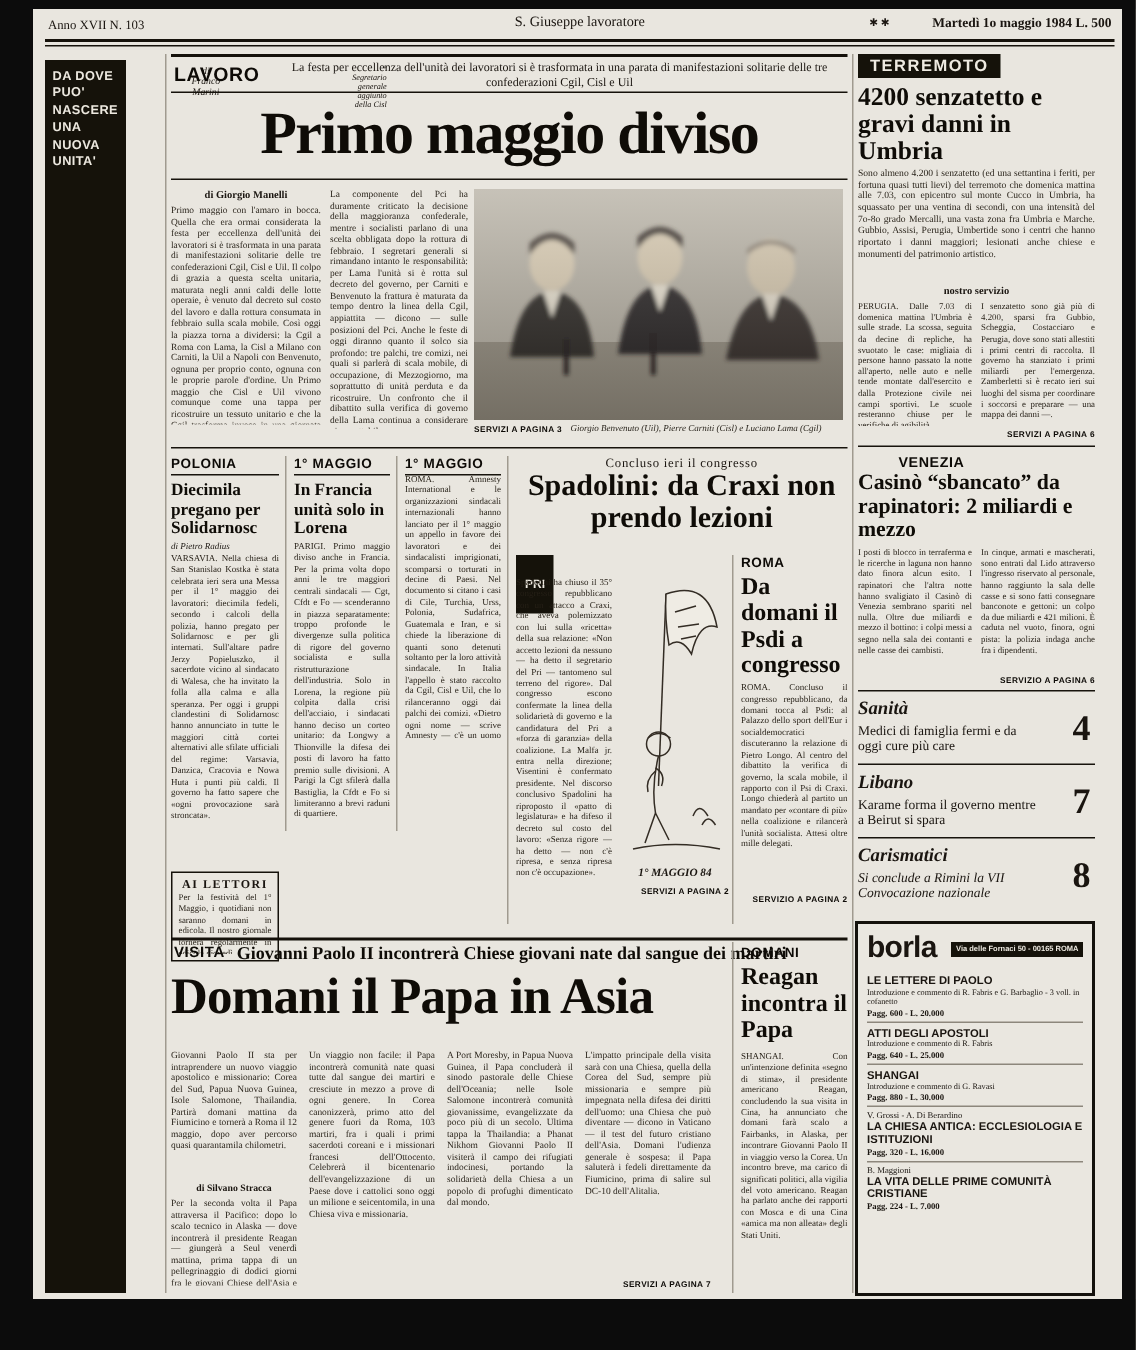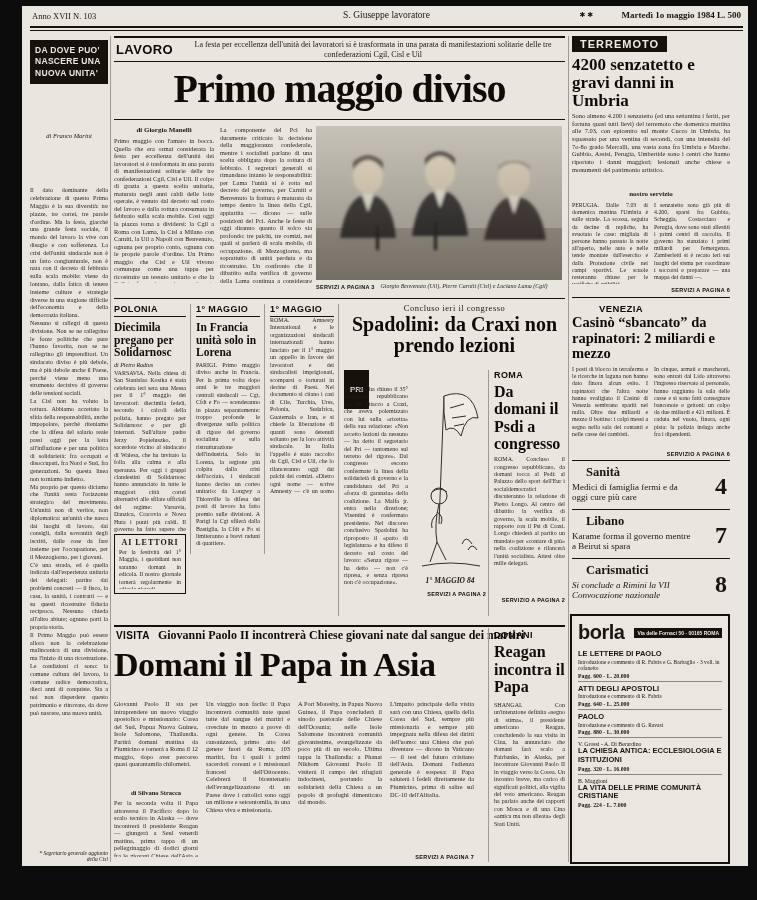--- a/index.html
+++ b/index.html
@@ -18,21 +18,21 @@
   .t59{font-size:5.9px;line-height:1.22;}
   .pre{white-space:pre-line;}
   .pref{font-family:"Liberation Sans",sans-serif;font-weight:bold;font-size:5.5px;letter-spacing:.3px;
         text-align:right;color:#0d0a06;}
   .kicker{font-size:8.5px;text-align:center;letter-spacing:.5px;}
   .ed-head{background:#15120a;color:#ece8df;font-family:"Liberation Sans",sans-serif;font-weight:bold;
            font-size:8.5px;line-height:1.35;padding:5px 5px;letter-spacing:.3px;}
   .mini-lab{display:block;font-size:9px;border-bottom:1px solid #17130c;padding-bottom:2px;}
   .mini-hl{font-size:11.5px;line-height:1.1;font-weight:bold;margin:4px 0 3px 0;color:#0f0c07;}
   .idx{border-top:1px solid #17130c;position:relative;padding-top:4px;height:44px;}
-  .idx-sec{font-weight:bold;font-size:12.5px;margin-left:14px;}
+  .idx-sec{font-style:italic;font-weight:bold;font-size:12.5px;}
   .idx-txt{font-size:9px;line-height:1.12;width:122px;margin-top:2px;}
   .idx-pg{position:absolute;right:3px;top:12px;font-size:24px;font-weight:bold;}
   .borla{border:2.5px solid #14110c;background:#eae7e0;padding:5px 6px;box-sizing:border-box;}
   .b-item{border-top:1px solid #8d877c;padding:3px 0 2px 0;}
   .b-auth{font-size:5.8px;}
   .b-title{font-family:"Liberation Sans",sans-serif;font-weight:bold;font-size:7.5px;line-height:1.15;}
   .b-sub{font-size:5.5px;line-height:1.2;}
   .b-price{font-size:5.8px;font-weight:bold;margin-top:1px;}
   .cap{font-style:italic;font-size:6px;color:#221d15;}
 </style>
@@ -44,21 +44,21 @@
 
   <div class="blk" style="left:30px;top:9px;width:713px;height:15px;">
     <span class="blk" style="left:2px;top:2px;font-size:8.5px;">Anno XVII N. 103</span>
     <span class="blk" style="left:50%;top:1px;transform:translateX(-50%);font-size:9.5px;">S. Giuseppe lavoratore</span>
     <span class="blk" style="right:150px;top:2px;font-size:7px;">✱ ✱</span>
     <span class="blk" style="right:2px;top:1px;font-size:9px;font-weight:bold;">Martedì 1o maggio 1984 L. 500</span>
   </div>
   <div class="hline" style="left:30px;top:26px;width:713px;height:1.6px;"></div>
   <div class="hline" style="left:30px;top:29.5px;width:713px;height:0.8px;"></div>
 
-  <div class="blk" style="left:30px;top:40px;width:78px;height:822px;display:flex;flex-direction:column;gap:44px;">
+  <div class="blk" style="left:30px;top:40px;width:78px;height:822px;display:flex;gap:44px;">
     <div class="ed-head">DA DOVE PUO' NASCERE UNA NUOVA UNITA'</div>
     <div style="font-style:italic;font-size:6.5px;text-align:center;margin:4px 0 4px 0;">di Franco Marini</div>
     <div class="body-t pre" style="flex:1;font-size:6.1px;line-height:1.28;">Il dato dominante della celebrazione di questo Primo Maggio è la sua diversità: tre piazze, tre cortei, tre parole d'ordine. Ma la festa, giacché una grande festa sociale, il mondo del lavoro la vive con disagio e con sofferenza. La crisi dell'unità sindacale non è un fatto congiunturale, non è nata con il decreto di febbraio sulla scala mobile: viene da lontano, dalla fatica di tenere insieme culture e strategie diverse in una stagione difficile dell'economia e della democrazia italiana.
 Nessuno si rallegri di questa divisione. Non se ne rallegrino le forze politiche che pure l'hanno favorita, non se ne rallegrino gli imprenditori. Un sindacato diviso è più debole, ma è più debole anche il Paese, perché viene meno uno strumento decisivo di governo delle tensioni sociali.
 La Cisl non ha voluto la rottura. Abbiamo accettato la sfida della responsabilità, anche impopolare, perché riteniamo che la difesa del salario reale passi oggi per la lotta all'inflazione e per una politica di solidarietà: fra occupati e disoccupati, fra Nord e Sud, fra generazioni. Su questa linea non torniamo indietro.
 Ma proprio per questo diciamo che l'unità resta l'orizzonte strategico del movimento. Un'unità non di vertice, non diplomatica: un'unità che nasca dai luoghi di lavoro, dai consigli, dalla sovranità degli iscritti, dalle cose da fare insieme per l'occupazione, per il Mezzogiorno, per i giovani.
 C'è una strada, ed è quella indicata dall'esperienza unitaria dei delegati: partire dai problemi concreti — il fisco, la casa, la sanità, i contratti — e su questi ricostruire fiducia reciproca. Nessuno chieda all'altro abiure; ognuno porti la propria storia.
 Il Primo Maggio può essere allora non la celebrazione malinconica di una divisione, ma l'inizio di una ricostruzione. Le condizioni ci sono: la comune cultura del lavoro, la comune radice democratica, dieci anni di conquiste. Sta a noi non disperdere questo patrimonio e ritrovare, da dove può nascere, una nuova unità.</div>
     <div style="font-style:italic;font-size:5.5px;text-align:right;margin-top:3px;">* Segretario generale aggiunto della Cisl</div>
   </div>
@@ -160,21 +160,21 @@
   </div>
   <div class="vline" style="left:488px;top:370px;height:246px;"></div>
 
   <div class="blk" style="left:494px;top:370px;width:71px;height:246px;">
     <span class="lab" style="font-size:9px;display:block;">ROMA</span>
     <div class="hl" style="font-size:16px;line-height:1.08;margin:3px 0 4px 0;">Da domani il Psdi a congresso</div>
     <div class="body-t t6" style="height:138px;">ROMA. Concluso il congresso repubblicano, da domani tocca al Psdi: al Palazzo dello sport dell'Eur i socialdemocratici discuteranno la relazione di Pietro Longo. Al centro del dibattito la verifica di governo, la scala mobile, il rapporto con il Psi di Craxi. Longo chiederà al partito un mandato per «contare di più» nella coalizione e rilancerà l'unità socialista. Attesi oltre mille delegati.</div>
     <div class="pref" style="margin-top:3px;">SERVIZIO A PAGINA 2</div>
   </div>
 
-  <div class="blk" style="left:114px;top:534px;width:72px;height:60px;border:1px solid #15110a;box-sizing:border-box;padding:3px 4px;background:#eae7e0;">
+  <div class="blk" style="left:114px;top:581px;width:72px;height:60px;border:1px solid #15110a;box-sizing:border-box;padding:3px 4px;background:#eae7e0;">
     <div style="text-align:center;font-weight:bold;font-size:8px;letter-spacing:1px;margin-bottom:2px;">AI LETTORI</div>
     <div class="body-t" style="font-size:5.9px;line-height:1.25;height:40px;">Per la festività del 1° Maggio, i quotidiani non saranno domani in edicola. Il nostro giornale tornerà regolarmente in edicola giovedì.</div>
   </div>
 
   <div class="blk" style="left:114px;top:625px;width:451px;height:18px;border-top:2px solid #15110a;display:flex;align-items:center;box-sizing:border-box;">
     <span class="lab" style="font-size:10px;margin:0 8px 0 2px;">VISITA</span>
     <span class="hl" style="font-size:12px;">Giovanni Paolo II incontrerà Chiese giovani nate dal sangue dei martiri</span>
   </div>
   <div class="hl blk" style="left:114px;top:646px;width:370px;height:46px;font-size:34px;letter-spacing:-0.5px;">Domani il Papa in Asia</div>
 
@@ -239,21 +239,21 @@
       <div class="b-title">LE LETTERE DI PAOLO</div>
       <div class="b-sub">Introduzione e commento di R. Fabris e G. Barbaglio - 3 voll. in cofanetto</div>
       <div class="b-price">Pagg. 600 - L. 20.000</div>
     </div>
     <div class="b-item">
       <div class="b-title">ATTI DEGLI APOSTOLI</div>
       <div class="b-sub">Introduzione e commento di R. Fabris</div>
       <div class="b-price">Pagg. 640 - L. 25.000</div>
     </div>
     <div class="b-item">
-      <div class="b-title">PAOLO</div>
+      <div class="b-title">SHANGAI</div>
       <div class="b-sub">Introduzione e commento di G. Ravasi</div>
       <div class="b-price">Pagg. 880 - L. 30.000</div>
     </div>
     <div class="b-item">
       <div class="b-auth">V. Grossi - A. Di Berardino</div>
       <div class="b-title">LA CHIESA ANTICA: ECCLESIOLOGIA E ISTITUZIONI</div>
       <div class="b-price">Pagg. 320 - L. 16.000</div>
     </div>
     <div class="b-item">
       <div class="b-auth">B. Maggioni</div>

